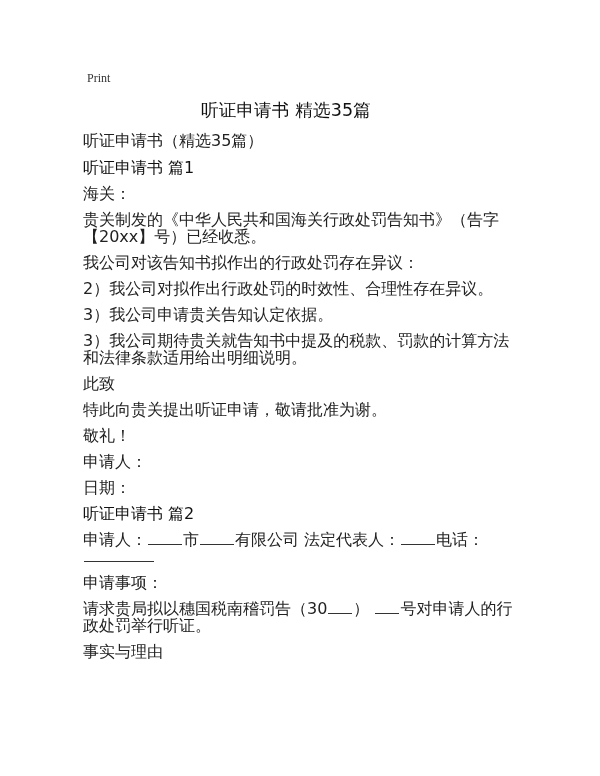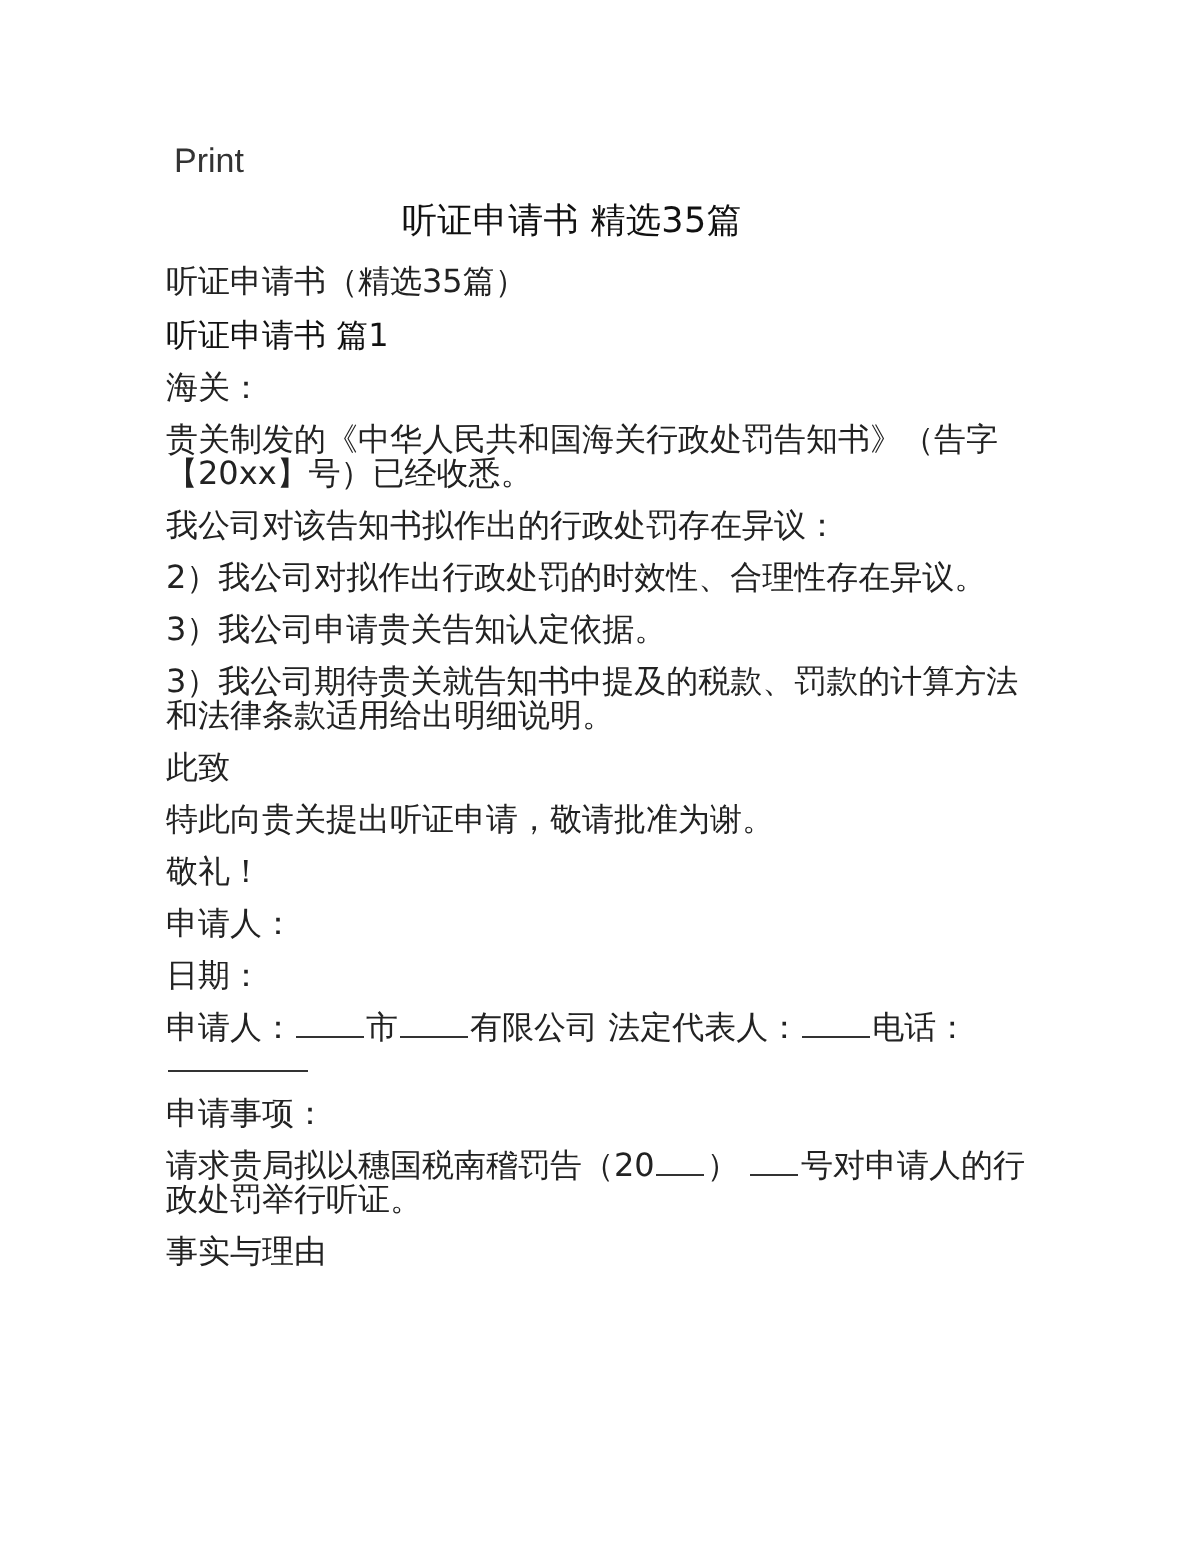--- a/index.html
+++ b/index.html
@@ -12,22 +12,22 @@
       height: 776px;
       position: relative;
       overflow: hidden;
       font-family: "DejaVu Sans", "Liberation Sans", sans-serif;
       color: #222222;
     }
     .print-label {
       position: absolute;
       left: 87px;
       top: 71px;
-      font-family: Liberation Sans, sans-serif;
-      font-size: 17px;
+      font-family: Liberation Serif, serif;
+      font-size: 12px;
       color: #333333;
     }
     .doc-title {
       position: absolute;
       left: 0;
       top: 98px;
       width: 572px;
       text-align: center;
       font-size: 17.5px;
       font-weight: normal;
@@ -83,26 +83,27 @@
   <p class="para">我公司对该告知书拟作出的行政处罚存在异议：</p>
   <p class="para">2）我公司对拟作出行政处罚的时效性、合理性存在异议。</p>
   <p class="para">3）我公司申请贵关告知认定依据。</p>
   <p class="para">3）我公司期待贵关就告知书中提及的税款、罚款的计算方法和法律条款适用给出明细说明。</p>
   <p class="para">此致</p>
   <p class="para">特此向贵关提出听证申请，敬请批准为谢。</p>
   <p class="para">敬礼！</p>
   <p class="para">申请人：</p>
   <p class="para">日期：</p>
 
+  <p class="para heading">听证申请书 篇2</p>
 
   <p class="para">
     <span>申请人：</span><span class="blank w34"></span><span>市</span><span class="blank w34"></span><span>有限公司 法定代表人：</span><span class="blank w34"></span><span>电话：</span><span class="blank w70"></span>
   </p>
 
 
   <p class="para">申请事项：</p>
 
   <p class="para">
-    <span>请求贵局拟以穗国税南稽罚告（20</span><span class="blank w24"></span><span>）</span> <span class="blank w24"></span><span>号对申请人的行政处罚举行听证。</span>
+    <span>请求贵局拟以穗国税南稽罚告（30</span><span class="blank w24"></span><span>）</span> <span class="blank w24"></span><span>号对申请人的行政处罚举行听证。</span>
   </p>
 
   <p class="para">事实与理由</p>
 </div>
 
 </body></html>

